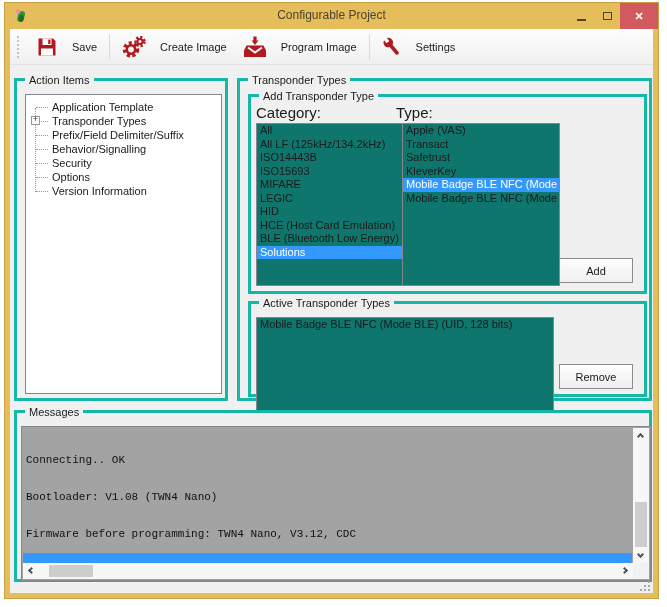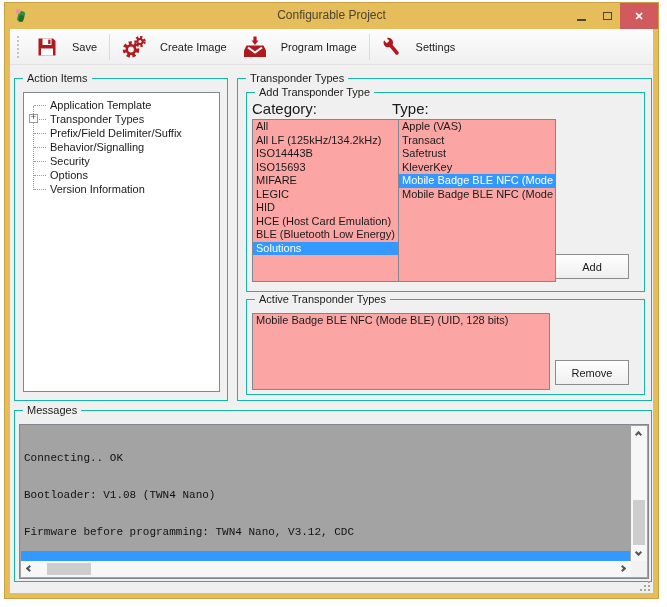--- a/index.html
+++ b/index.html
@@ -31,21 +31,21 @@
   .toolbar{
     position:absolute;left:0;right:0;top:0;height:36px;
     background:linear-gradient(#FDFDFD,#F0F0F0);
     border-bottom:1px solid #E2E2E2;
     display:flex;align-items:center;padding-left:7px;box-sizing:border-box;
   }
   .tb-grip{width:0;height:22px;border-left:2px dotted #C4C4C4;margin-right:9px;}
   .tb-btn{display:flex;align-items:center;gap:14px;padding:3px 8px;font-size:11px;color:#1a1a1a;cursor:default;}
   .tb-sep{width:1px;height:26px;background:#DBDBDB;margin:0 4px;}
   
-  .groupbox{position:absolute;border:1px solid #14b8a6;box-sizing:border-box;padding-left:28px;}
+  .groupbox{position:absolute;border:3px solid #14b8a6;box-sizing:border-box;padding-left:28px;}
   .gb-label{
     position:absolute;top:-8px;left:8px;background:#F0F0F0;padding:0 4px;
     font-size:11px;line-height:15px;color:#1a1a1a;white-space:nowrap;
   }
   .gb-action{left:4px;top:49px;width:214px;height:323px;}
   .gb-transponder{left:227px;top:49px;width:415px;height:323px;}
   .gb-add{left:8px;top:13px;width:399px;height:200px;}
   .gb-active{left:8px;top:220px;width:399px;height:96px;}
   .gb-messages{left:4px;top:381px;width:638px;height:172px;}
   
@@ -53,24 +53,24 @@
   .tree{position:absolute;left:0;top:5px;right:0;}
   .tree::before{content:"";position:absolute;left:9px;top:8px;height:84px;border-left:1px dotted #9A9A9A;}
   .trow{position:relative;height:14px;line-height:14px;font-size:11px;padding-left:26px;white-space:nowrap;color:#1a1a1a;cursor:default;}
   .trow::before{content:"";position:absolute;left:10px;top:7px;width:12px;border-top:1px dotted #9A9A9A;}
   .expander{
     position:absolute;left:5px;top:2px;width:9px;height:9px;border:1px solid #9A9A9A;background:#fff;
     font-size:9px;line-height:7px;text-align:center;color:#333;box-sizing:border-box;font-family:"Liberation Mono",monospace;
   }
   
   .field-label{position:absolute;font-size:15px;color:#1a1a1a;white-space:nowrap;}
-  .listbox{position:absolute;background:#fca5a5;border:1px solid #82878F;overflow:hidden;box-sizing:border-box;}
+  .listbox{position:absolute;background:#0f766e;border:1px solid #82878F;overflow:hidden;box-sizing:border-box;}
   .lb-category{left:5px;top:26px;width:195px;height:163px;}
   .lb-type{left:145px;top:26px;width:158px;height:163px;margin-left:6px;}
-  .lb-active{left:5px;top:13px;width:298px;height:77px;}
+  .lb-active{left:5px;top:13px;width:298px;height:96px;}
   .lrow{height:13.5px;line-height:13.5px;font-size:11px;padding:0 2px 0 3px;white-space:nowrap;color:#1a1a1a;cursor:default;}
   .lrow.sel{background:#3399FF;color:#fff;}
   
   .btn{
     position:absolute;border:1px solid #8C8C8C;background:linear-gradient(#FEFEFE,#EFEFEF);
     font-size:11px;color:#1a1a1a;display:flex;align-items:center;justify-content:center;
     box-sizing:border-box;cursor:default;
   }
   .btn-add{left:308px;top:161px;width:74px;height:25px;}
   .btn-remove{left:308px;top:60px;width:74px;height:25px;}

